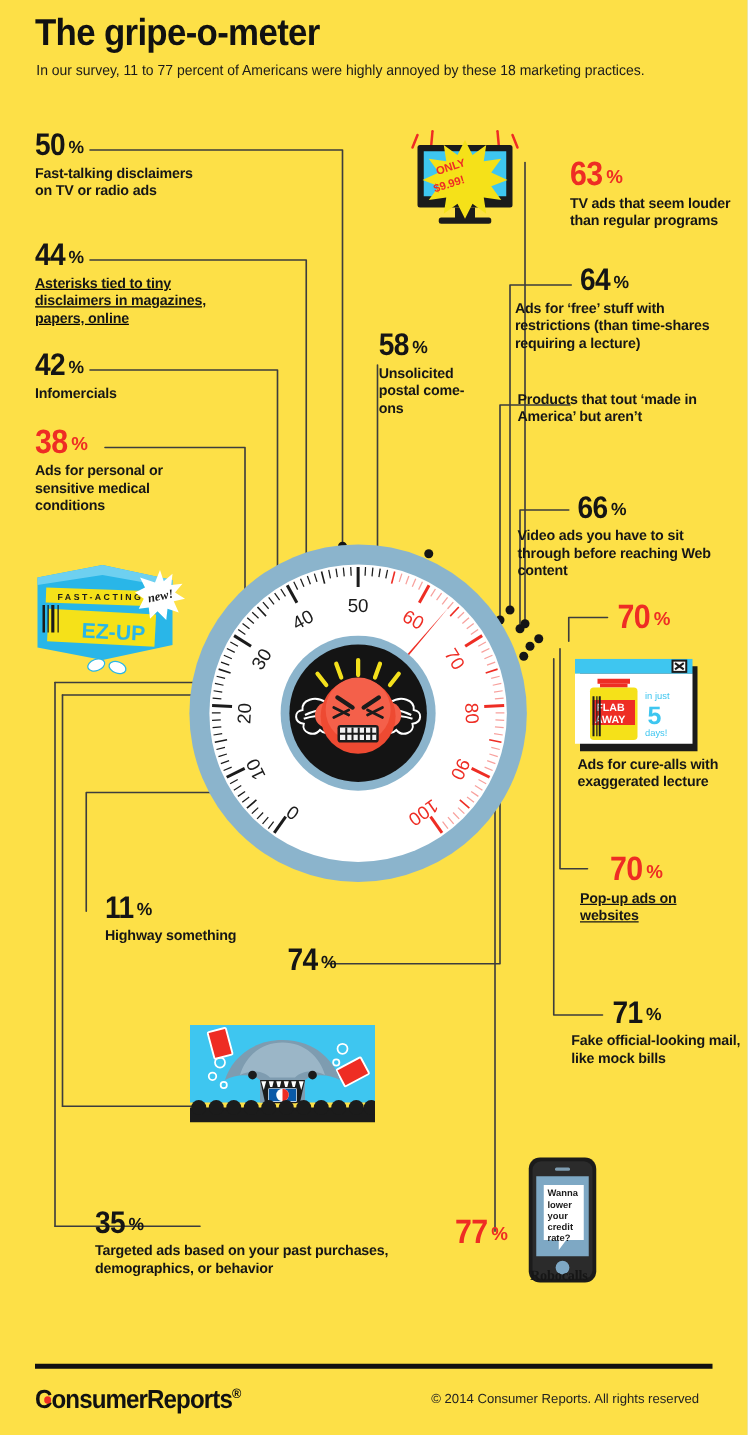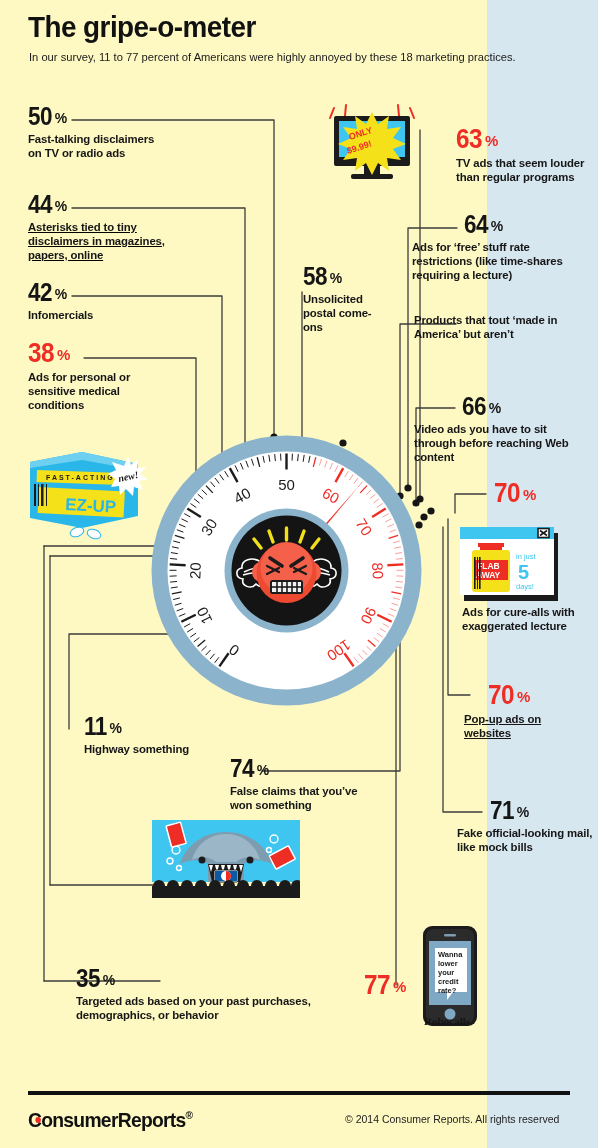--- a/index.html
+++ b/index.html
@@ -2,21 +2,21 @@
 <html><head>
 <meta charset="utf-8">
 <style>
   * { box-sizing: border-box; margin: 0; padding: 0; }
   html, body {
     width: 598px; height: 1148px;
     background: #d7e7f0;
     font-family: "Liberation Sans", sans-serif;
     overflow: hidden;
   }
-  #root { position: relative; width: 487px; height: 1148px; background: #fef9c3; }
+  #root { position: relative; width: 598px; height: 1148px; background: #fde047; }
 
   
   .hd-title {
     position: absolute; left: 28px; top: 10px;
     font-family: "Liberation Sans Narrow", "Liberation Sans", sans-serif;
     font-weight: 700; font-size: 30px; letter-spacing: -0.6px;
     color: #111; white-space: nowrap;
     transform: scaleX(0.93); transform-origin: left center;
   }
   .hd-sub {
@@ -488,36 +488,35 @@
   </div>
 
 
   <div class="stat" style="left:76px; top:966px; width:240px;">
     <div class="numline"><span class="num">35</span><span class="pct">%</span></div>
     <div class="desc">Targeted ads based on your past purchases, demographics, or behavior</div>
   </div>
 
   <div class="stat" style="left:230px; top:756px; width:150px;">
     <div class="numline"><span class="num">74</span><span class="pct">%</span></div>
-    <div class="desc">False claims that you’ve won something</div>
   </div>
 
   <div class="stat" style="left:303px; top:264px; width:72px;">
     <div class="numline"><span class="num">58</span><span class="pct">%</span></div>
     <div class="desc">Unsolicited postal come-ons</div>
   </div>
 
   <div class="stat" style="left:456px; top:126px; width:135px;">
     <div class="numline"><span class="num red">63</span><span class="pct red">%</span></div>
     <div class="desc">TV ads that seem louder than regular programs</div>
   </div>
 
   <div class="stat" style="left:464px; top:212px; width:128px;">
     <div class="numline"><span class="num">64</span><span class="pct">%</span></div>
-    <div class="desc" style="margin-left:-52px; width:170px;">Ads for ‘free’ stuff rate restrictions (like time-shares requiring a lecture)</div>
+    <div class="desc" style="margin-left:-52px; width:170px;">Ads for ‘free’ stuff with restrictions (than time-shares requiring a lecture)</div>
   </div>
 
   <div class="stat" style="left:463px; top:310px; width:132px;">
     <div class="desc" style="margin-left:-49px; width:168px;">Products that tout ‘made in America’ but aren’t</div>
   </div>
 
   <div class="stat" style="left:462px; top:394px; width:132px;">
     <div class="numline"><span class="num">66</span><span class="pct">%</span></div>
     <div class="desc" style="margin-left:-48px; width:164px;">Video ads you have to sit through before reaching Web content</div>
   </div>

